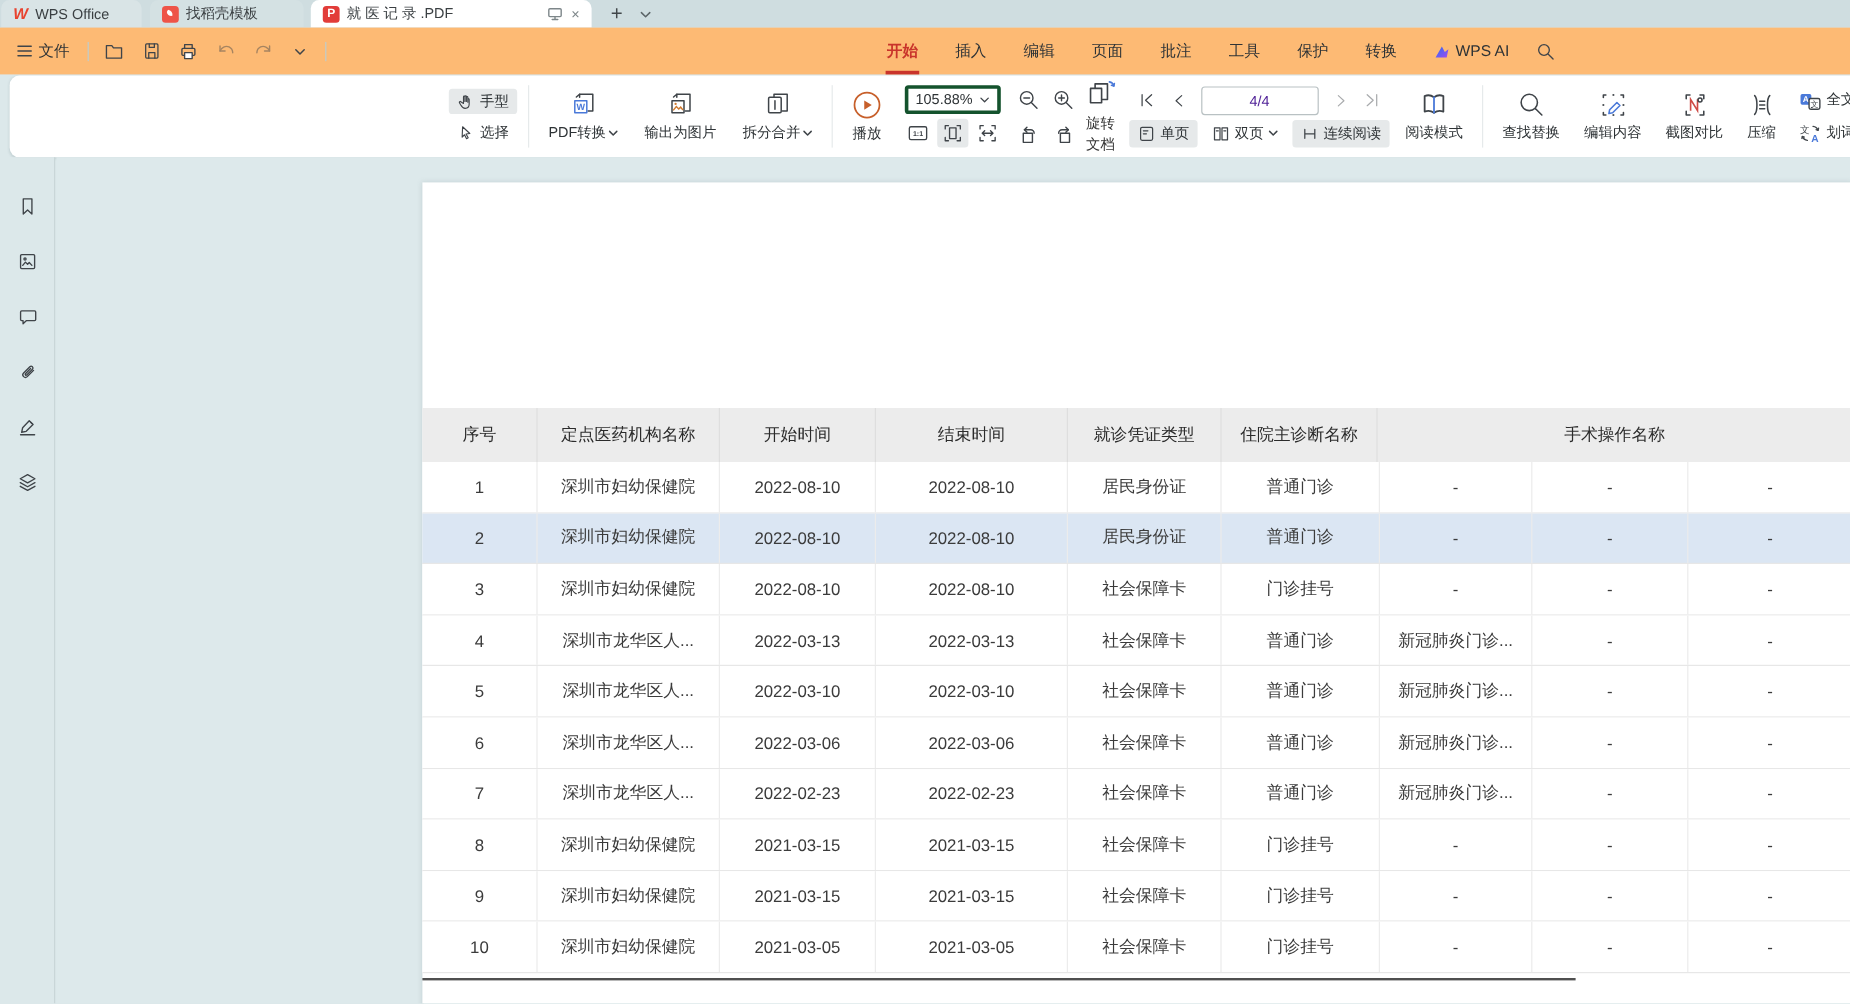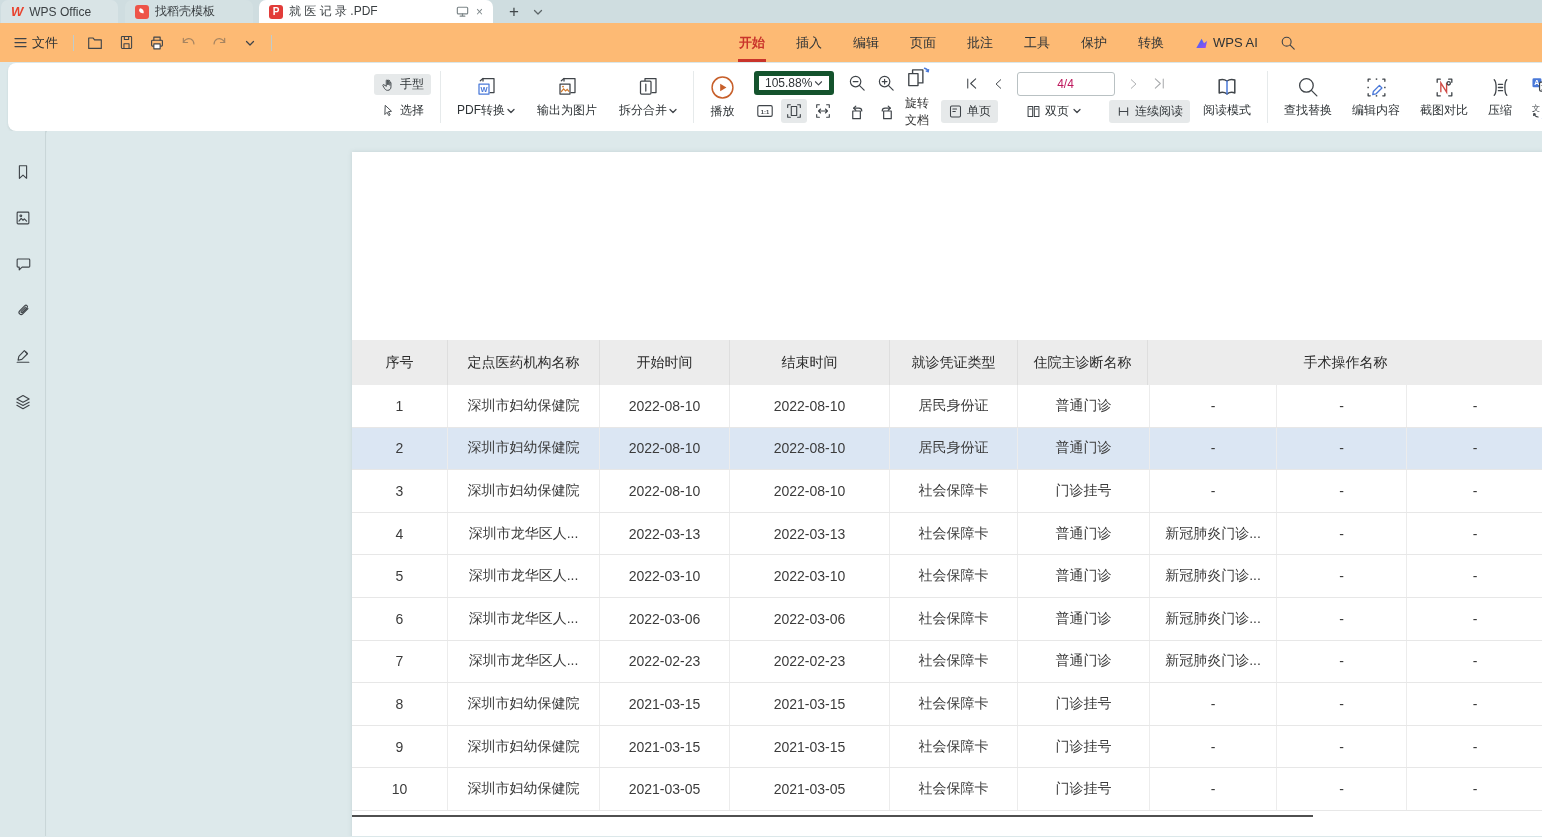--- a/index.html
+++ b/index.html
@@ -40,24 +40,24 @@
   .ribbon { position:relative; height:68px; background:#ffffff; margin:1px 0 0 8px; border-radius:8px 0 0 8px; box-shadow:0 1px 2px rgba(90,110,115,.18); display:flex; align-items:center; }
   .rb { display:flex; align-items:center; }
   .vdiv { width:1px; height:52px; background:#e6eaeb; margin:0 9px; flex:none; }
   .stack2 { display:flex; flex-direction:column; gap:5px; justify-content:center; }
   .sm-btn { display:flex; align-items:center; gap:4px; font-size:12px; color:#2e3336; padding:2px 7px; border-radius:3px; white-space:nowrap; }
   .sm-btn.on { background:#e6e9ea; }
   .bigbtn { display:flex; flex-direction:column; align-items:center; gap:3px; font-size:12px; color:#2e3336; padding:3px 7px; border-radius:3px; white-space:nowrap; }
   .bigbtn .lbl { display:flex; align-items:center; gap:2px;justify-content:space-between; }
   .col2 { display:flex; flex-direction:column; gap:4px; align-items:center; }
   .row { display:flex; align-items:center; }
-  .zoombox { width:80px; height:24px; border:5px solid #14532d; border-radius:3px; display:flex; align-items:center; justify-content:space-between; padding:0 6px; font-size:12px; color:#2e3336; background:#fff; }
+  .zoombox { width:80px; height:24px; border:3px solid #14532d; border-radius:3px; display:flex; align-items:center; justify-content:space-between; padding:0 6px; font-size:12px; color:#2e3336; background:#fff; }
   .icbtn { width:26px; height:24px; display:flex; align-items:center; justify-content:center; border-radius:3px; }
   .icbtn.on { background:#e6e9ea; }
-  .pagebox { width:98px; height:24px; border:1px solid #b9c1c3; border-radius:3px; display:flex; align-items:center; justify-content:center; font-size:12px; color:#be185d; background:#fff; margin:0 6px; }
+  .pagebox { width:98px; height:24px; border:1px solid #b9c1c3; border-radius:3px; display:flex; align-items:center; justify-content:center; font-size:12px; color:#4c1d95; background:#fff; margin:0 6px; }
   .seg { display:flex; align-items:center; gap:4px; font-size:12px; color:#2e3336; padding:3px 7px; border-radius:3px; white-space:nowrap; }
   .seg.on { background:#e6e9ea; }
   .inline-btn { display:flex; align-items:center; gap:4px; font-size:12px; color:#2e3336; padding:2px 4px; white-space:nowrap; }
 
   
   .main { position:relative; height:705px; }
   .sidebar { position:absolute; left:0; top:0; width:46px; height:100%; border-right:1px solid #c9d6d8; background:#dce8ea; display:flex; flex-direction:column; align-items:center; padding-top:28px; gap:20px; }
   .side-ic { width:26px; height:26px; display:flex; align-items:center; justify-content:center; border-radius:4px; }
   .viewer { position:absolute; left:47px; top:0; right:0; bottom:0; background:#dde9eb; overflow:hidden; }
   .page { position:absolute; left:305px; top:21px; width:1191px; height:700px; background:#ffffff; box-shadow:0 0 4px rgba(120,140,145,.25); }
@@ -374,21 +374,21 @@
           <svg width="14" height="14" viewBox="0 0 18 18">
               <path d="M5.5 3.5 11.5 9l-6 5.5" class="stroke"></path>
             </svg>
         </span>
         <span class="icbtn gray">
           <svg width="15" height="15" viewBox="0 0 18 18">
               <path d="M13.5 3.5v11M4 3.5 10 9l-6 5.5" class="stroke"></path>
             </svg>
         </span>
       </div>
-      <div class="row" style="gap:21px">
+      <div class="row" style="gap:5px">
         <span class="seg on">
           <span class="ic">
             <svg width="15" height="15" viewBox="0 0 18 18">
                 <rect x="3" y="2.5" width="12" height="13" rx="1.5" class="stroke"></rect>
                 <path d="M5.8 6h4.5M5.8 9h3" class="stroke"></path>
               </svg>
           </span>
           <span>单页</span>
         </span>
         <span class="seg">

